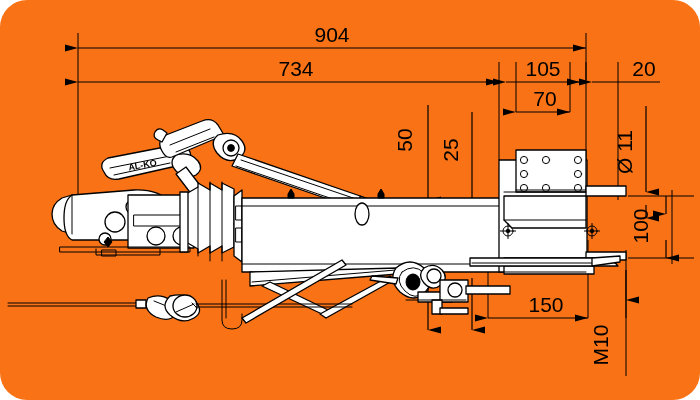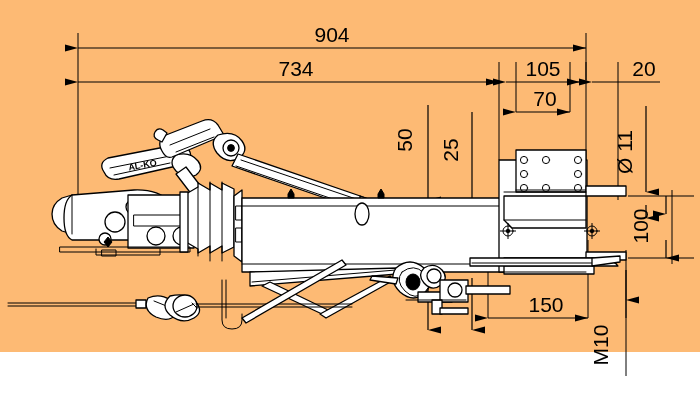--- a/index.html
+++ b/index.html
@@ -3,21 +3,21 @@
 <meta charset="utf-8">
 <title>Technical Drawing</title>
 <style>
   html,body{margin:0;padding:0;background:#ffffff;}
   body{
     width:700px;height:400px;overflow:hidden;
     font-family:"Liberation Sans", sans-serif;
     color:#000;
     position:relative;
   }
-  #stage{position:absolute;left:0;top:0;width:700px;height:352px;background:#fdba74;}
+  #stage{position:absolute;left:0;top:0;width:700px;height:400px;background:#f97316;border-radius:27px;}
   svg#dwg{position:absolute;left:0;top:0;width:700px;height:400px;display:block;}
   .dimtext{
     font-family:"Liberation Sans", sans-serif;
     font-size:21px;
     fill:#000;
     letter-spacing:0px;
   }
   .ln{stroke:#000;fill:none;}
   .thin{stroke-width:1;}
   .med{stroke-width:1.2;}

